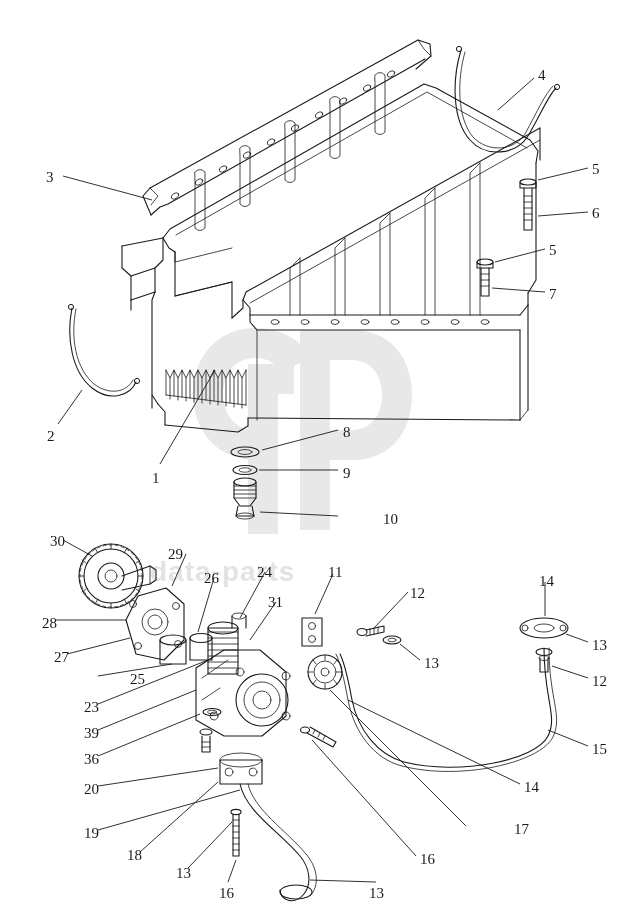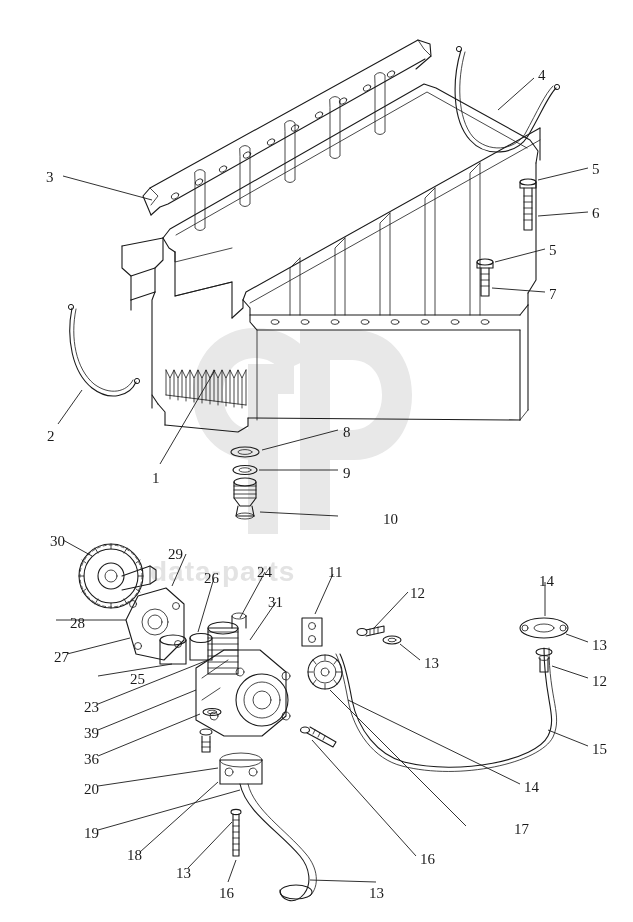--- a/index.html
+++ b/index.html
@@ -382,21 +382,21 @@
   <div class="callout" style="left:343px; top:466px;">9</div>
   <div class="callout" style="left:343px; top:512px;margin-left:40px;">10</div>
   <div class="callout" style="left:50px;  top:534px;">30</div>
   <div class="callout" style="left:168px; top:547px;text-align:right;">29</div>
   <div class="callout" style="left:204px; top:571px;">26</div>
   <div class="callout" style="left:257px; top:565px;">24</div>
   <div class="callout" style="left:328px; top:565px;font-family:Liberation Serif, serif;">11</div>
   <div class="callout" style="left:410px; top:586px;">12</div>
   <div class="callout" style="left:539px; top:574px;">14</div>
   <div class="callout" style="left:268px; top:595px;">31</div>
-  <div class="callout" style="left:42px;  top:616px;margin-left:28px;">28</div>
+  <div class="callout" style="left:42px;  top:616px;">28</div>
   <div class="callout" style="left:592px; top:638px;">13</div>
   <div class="callout" style="left:54px;  top:650px;">27</div>
   <div class="callout" style="left:424px; top:656px;">13</div>
   <div class="callout" style="left:592px; top:674px;">12</div>
   <div class="callout" style="left:84px;  top:672px;margin-left:46px;">25</div>
   <div class="callout" style="left:84px;  top:700px;">23</div>
   <div class="callout" style="left:84px;  top:726px;">39</div>
   <div class="callout" style="left:84px;  top:752px;">36</div>
   <div class="callout" style="left:592px; top:742px;">15</div>
   <div class="callout" style="left:84px;  top:782px;">20</div>

